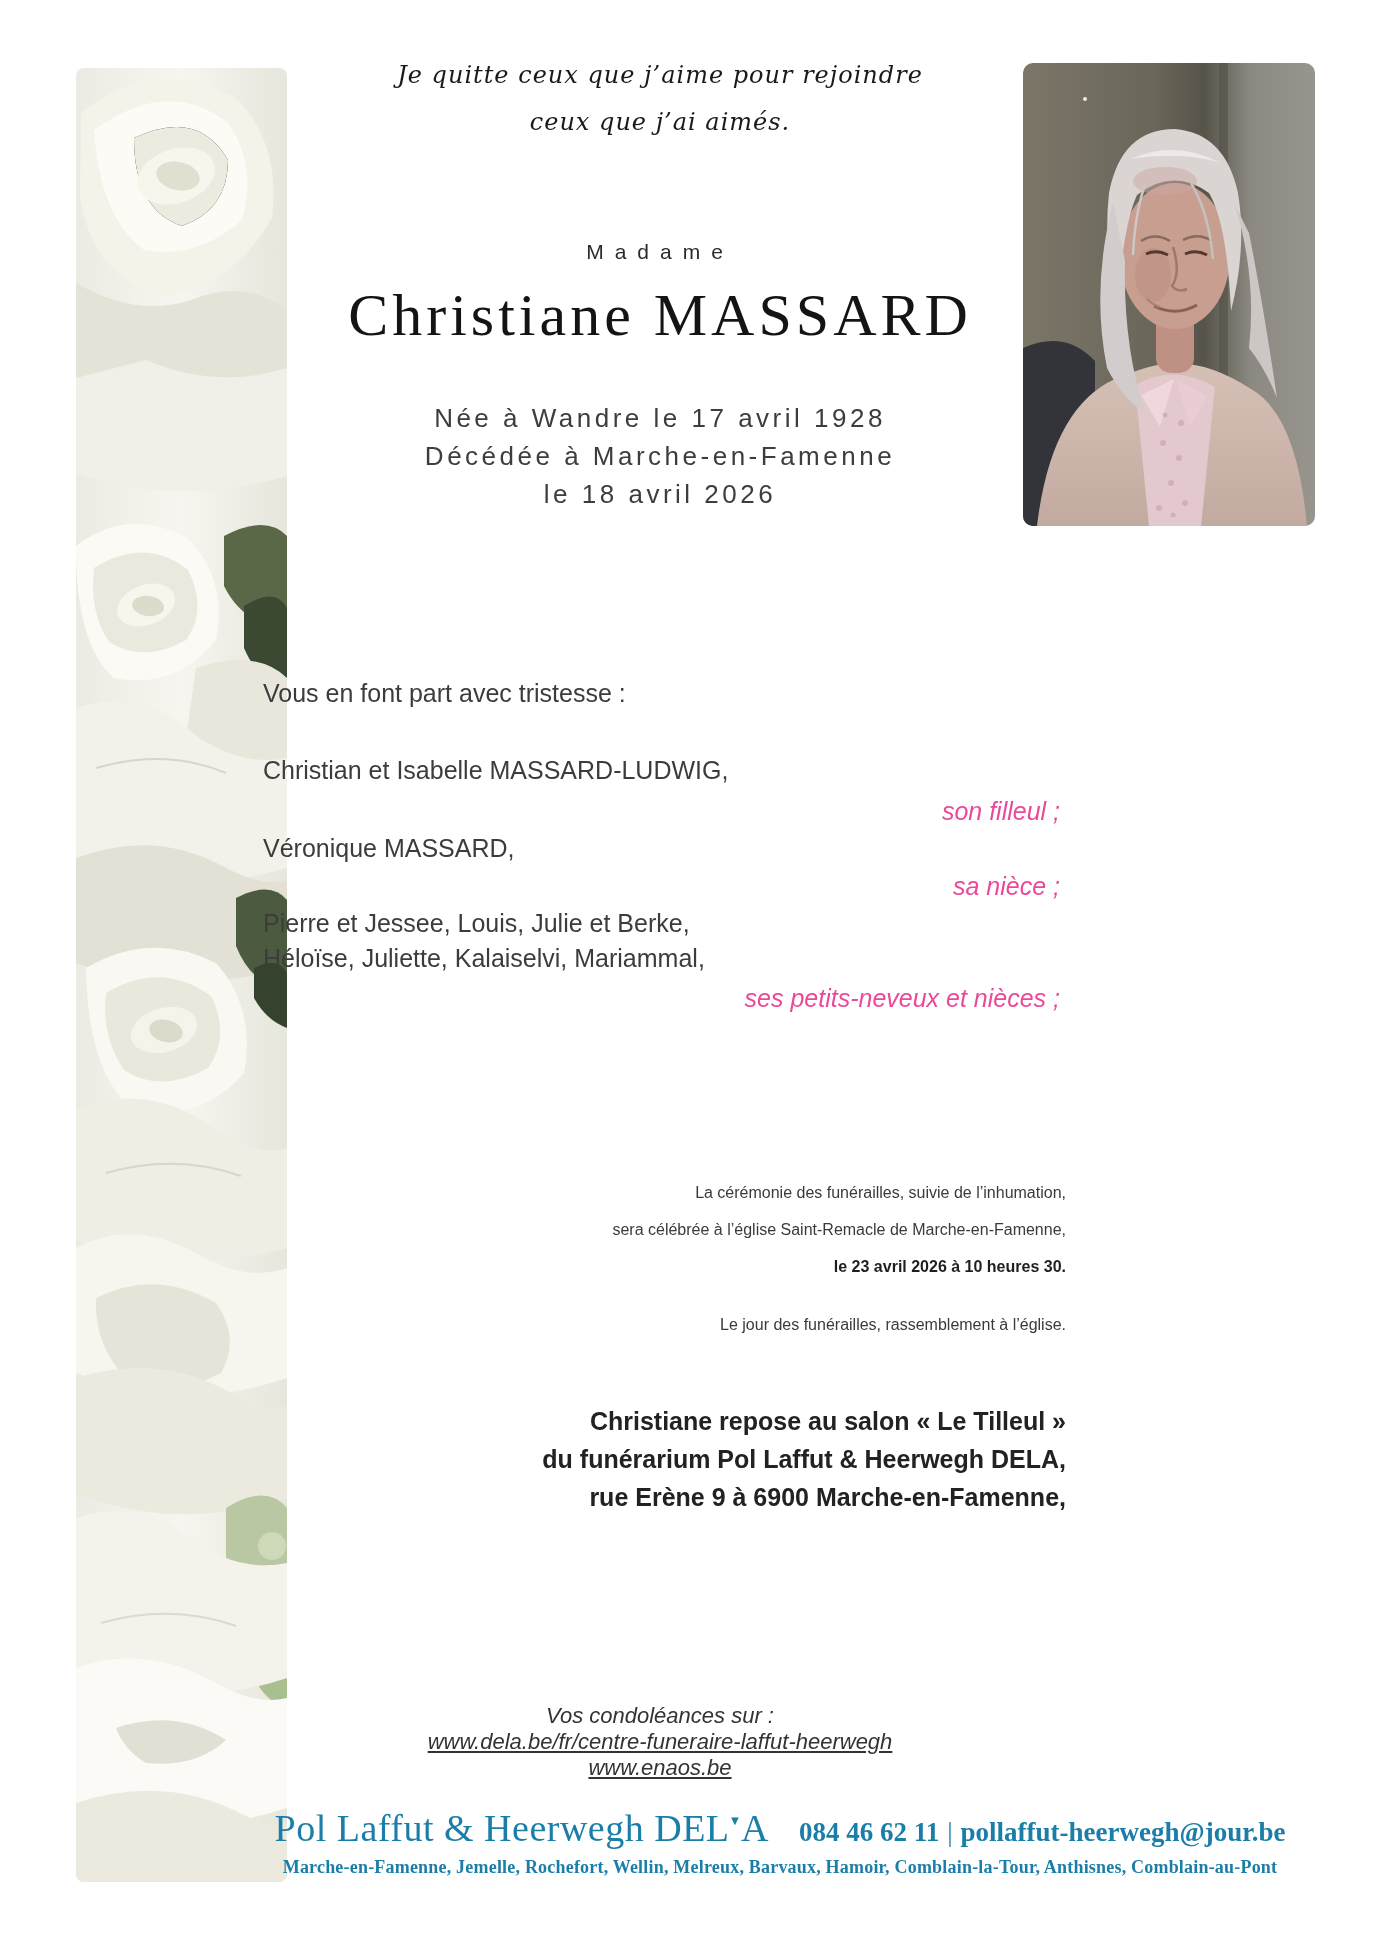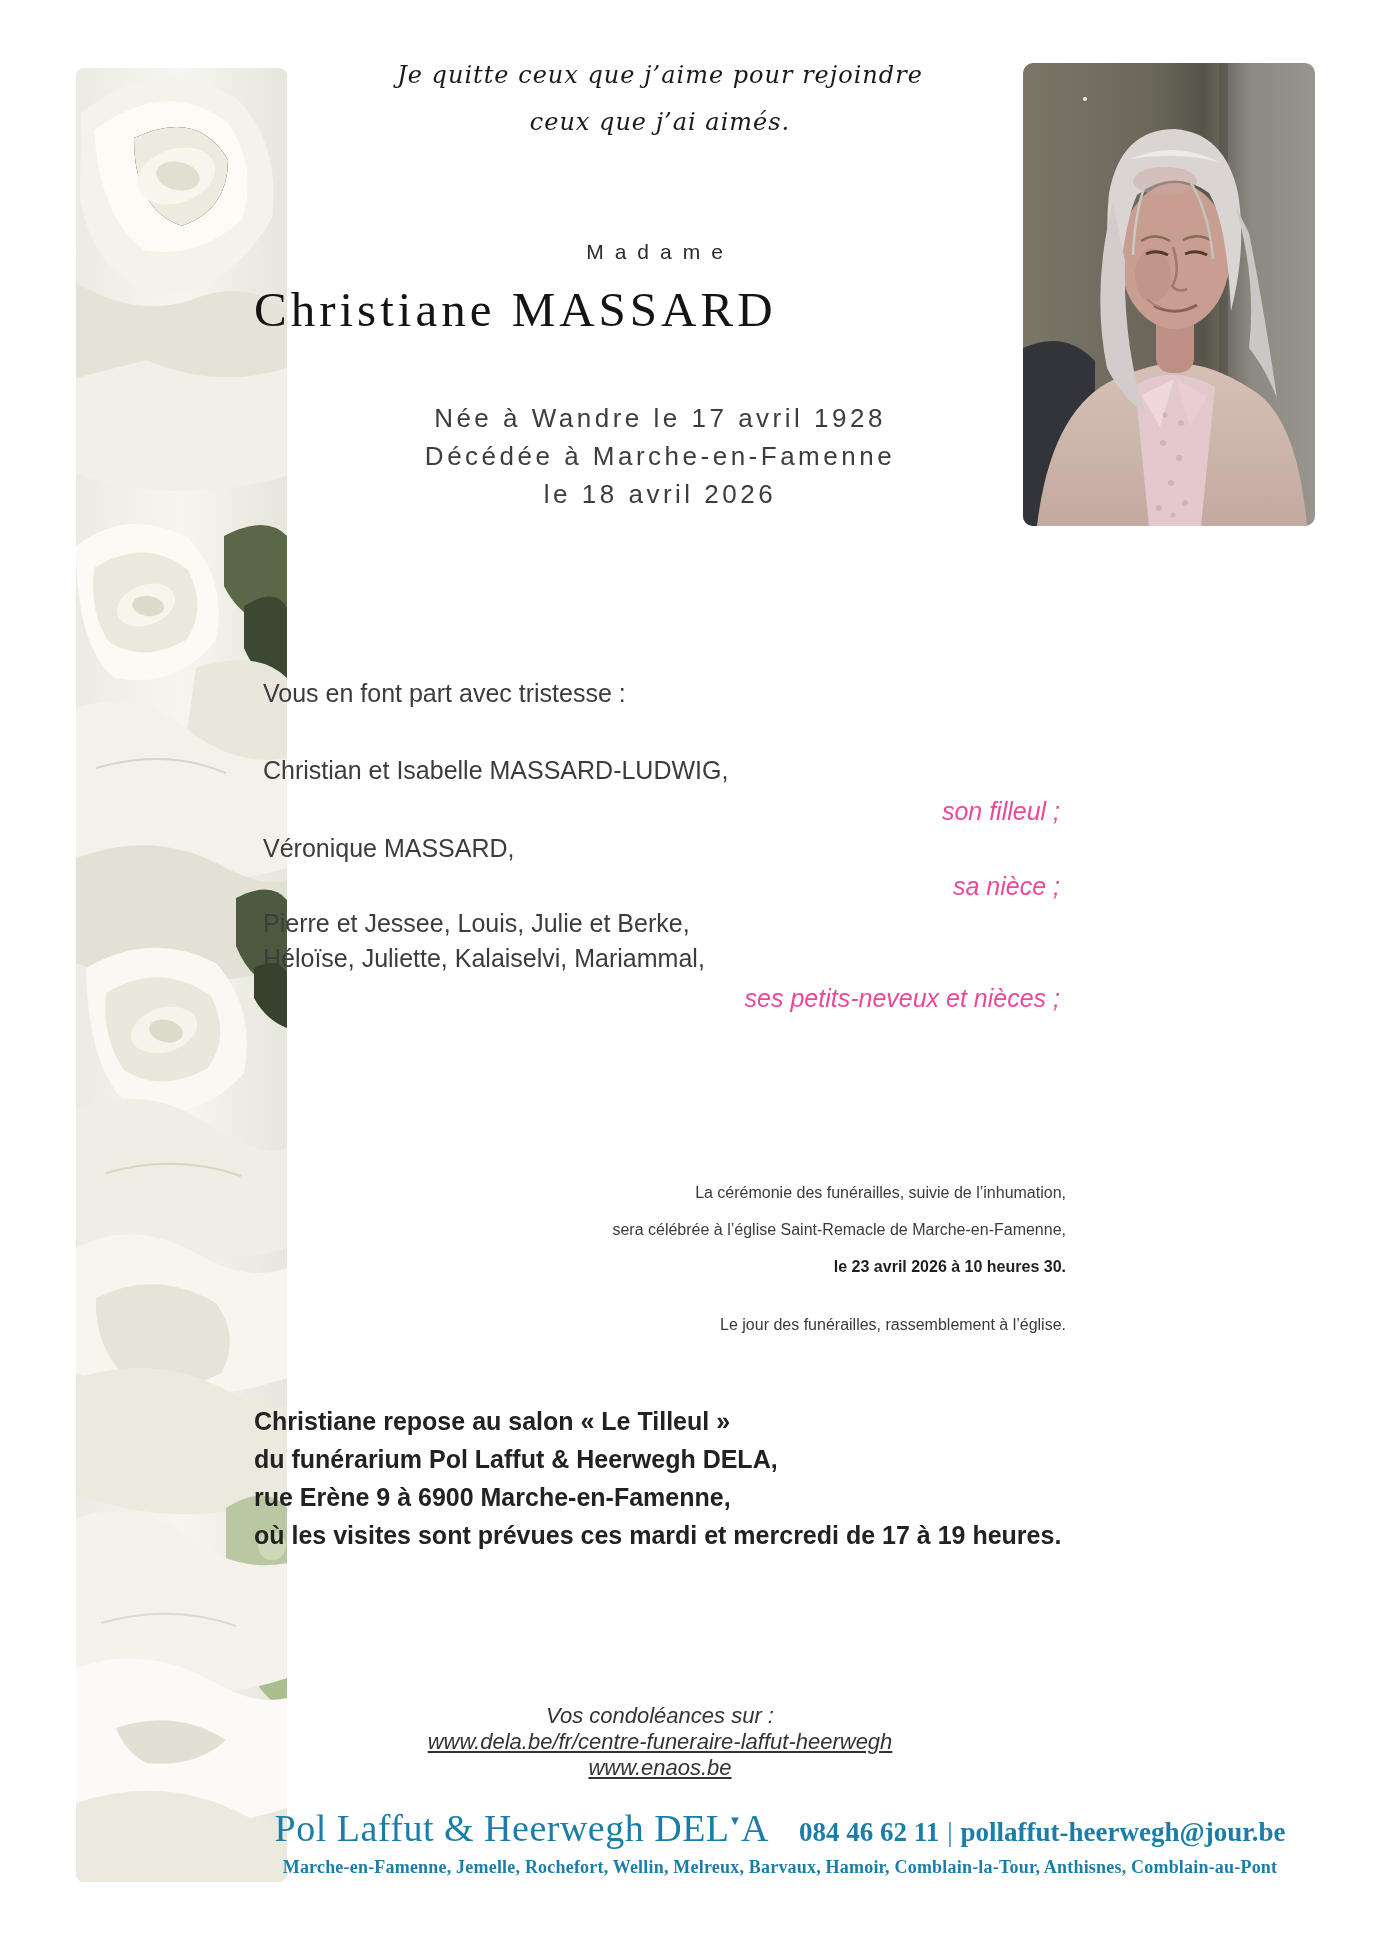--- a/index.html
+++ b/index.html
@@ -16,39 +16,39 @@
             border-radius:10px;overflow:hidden;}
   .portrait svg{display:block;width:100%;height:100%;}
 
   .quote{position:absolute;left:254px;top:52px;width:812px;text-align:center;
          font-family:"DejaVu Serif",serif;font-style:italic;font-size:24px;
          line-height:47px;color:#1a1a1a;letter-spacing:1px;}
 
   .title-madame{position:absolute;left:254px;top:240px;width:812px;text-align:center;
          font-size:21px;font-weight:400;letter-spacing:11px;color:#2b2b2b;}
 
-  .deceased-name{position:absolute;left:254px;top:281px;width:812px;
-         font-family:"Liberation Serif",serif;font-size:49px;letter-spacing:4px;color:#141414;}
+  .deceased-name{position:absolute;left:254px;top:281px;width:812px;text-align:center;
+         font-family:"Liberation Serif",serif;font-size:60px;letter-spacing:4px;color:#141414;}
 
   .vitals{position:absolute;left:254px;top:399px;width:812px;text-align:center;
          font-size:26px;letter-spacing:3.5px;line-height:38px;color:#3d3d3d;}
 
   .family{position:absolute;left:263px;top:679px;width:797px;font-size:25px;color:#3c3c3c;}
   .family div{line-height:28px;}
   .fam-rel{text-align:right;font-style:italic;color:#ec4899;}
   .mt49{margin-top:49px;} .mt13{margin-top:13px;} .mt9{margin-top:9px;}
   .mt10{margin-top:10px;} .mt7{margin-top:7px;} .mt12{margin-top:12px;}
 
   .ceremony{position:absolute;left:254px;top:1174px;width:812px;text-align:right;
             font-size:16px;color:#3a3a3a;}
   .ceremony div{line-height:37px;}
   .cer-bold{font-weight:bold;color:#1f1f1f;}
   .gathering{margin-top:21px;}
 
-  .visitation{position:absolute;left:254px;top:1402px;width:812px;text-align:left;
+  .visitation{position:absolute;left:254px;top:1402px;width:812px;text-align:right;
               font-weight:bold;font-size:25px;line-height:38px;color:#222222;}
 
   .condolences{position:absolute;left:254px;top:1703px;width:812px;text-align:center;
                font-style:italic;font-size:22px;line-height:26px;color:#333333;}
   .condolences a{color:#333333;text-decoration:underline;}
 
   .footer{position:absolute;left:200px;top:1806px;width:1160px;text-align:center;
           font-family:"Liberation Serif",serif;color:#1b7ea8;}
   .footer-line1{display:flex;align-items:baseline;justify-content:center;gap:30px;}
   .brand{font-size:38px;letter-spacing:0.5px;white-space:nowrap;}
@@ -211,21 +211,20 @@
   <div>La cérémonie des funérailles, suivie de l’inhumation,</div>
   <div>sera célébrée à l’église Saint-Remacle de Marche-en-Famenne,</div>
   <div class="cer-bold">le 23 avril 2026 à 10 heures 30.</div>
   <div class="gathering">Le jour des funérailles, rassemblement à l’église.</div>
 </div>
 
 <div class="visitation">
   <div>Christiane repose au salon « Le Tilleul »</div>
   <div>du funérarium Pol Laffut &amp; Heerwegh DELA,</div>
   <div>rue Erène 9 à 6900 Marche-en-Famenne,</div>
-  <div>où les visites sont prévues ces mardi et mercredi de 17 à 19 heures.</div>
 </div>
 
 <div class="condolences">
   <div>Vos condoléances sur :</div>
   <div><a href="#">www.dela.be/fr/centre-funeraire-laffut-heerwegh</a></div>
   <div><a href="#">www.enaos.be</a></div>
 </div>
 
 <div class="footer">
   <div class="footer-line1">

